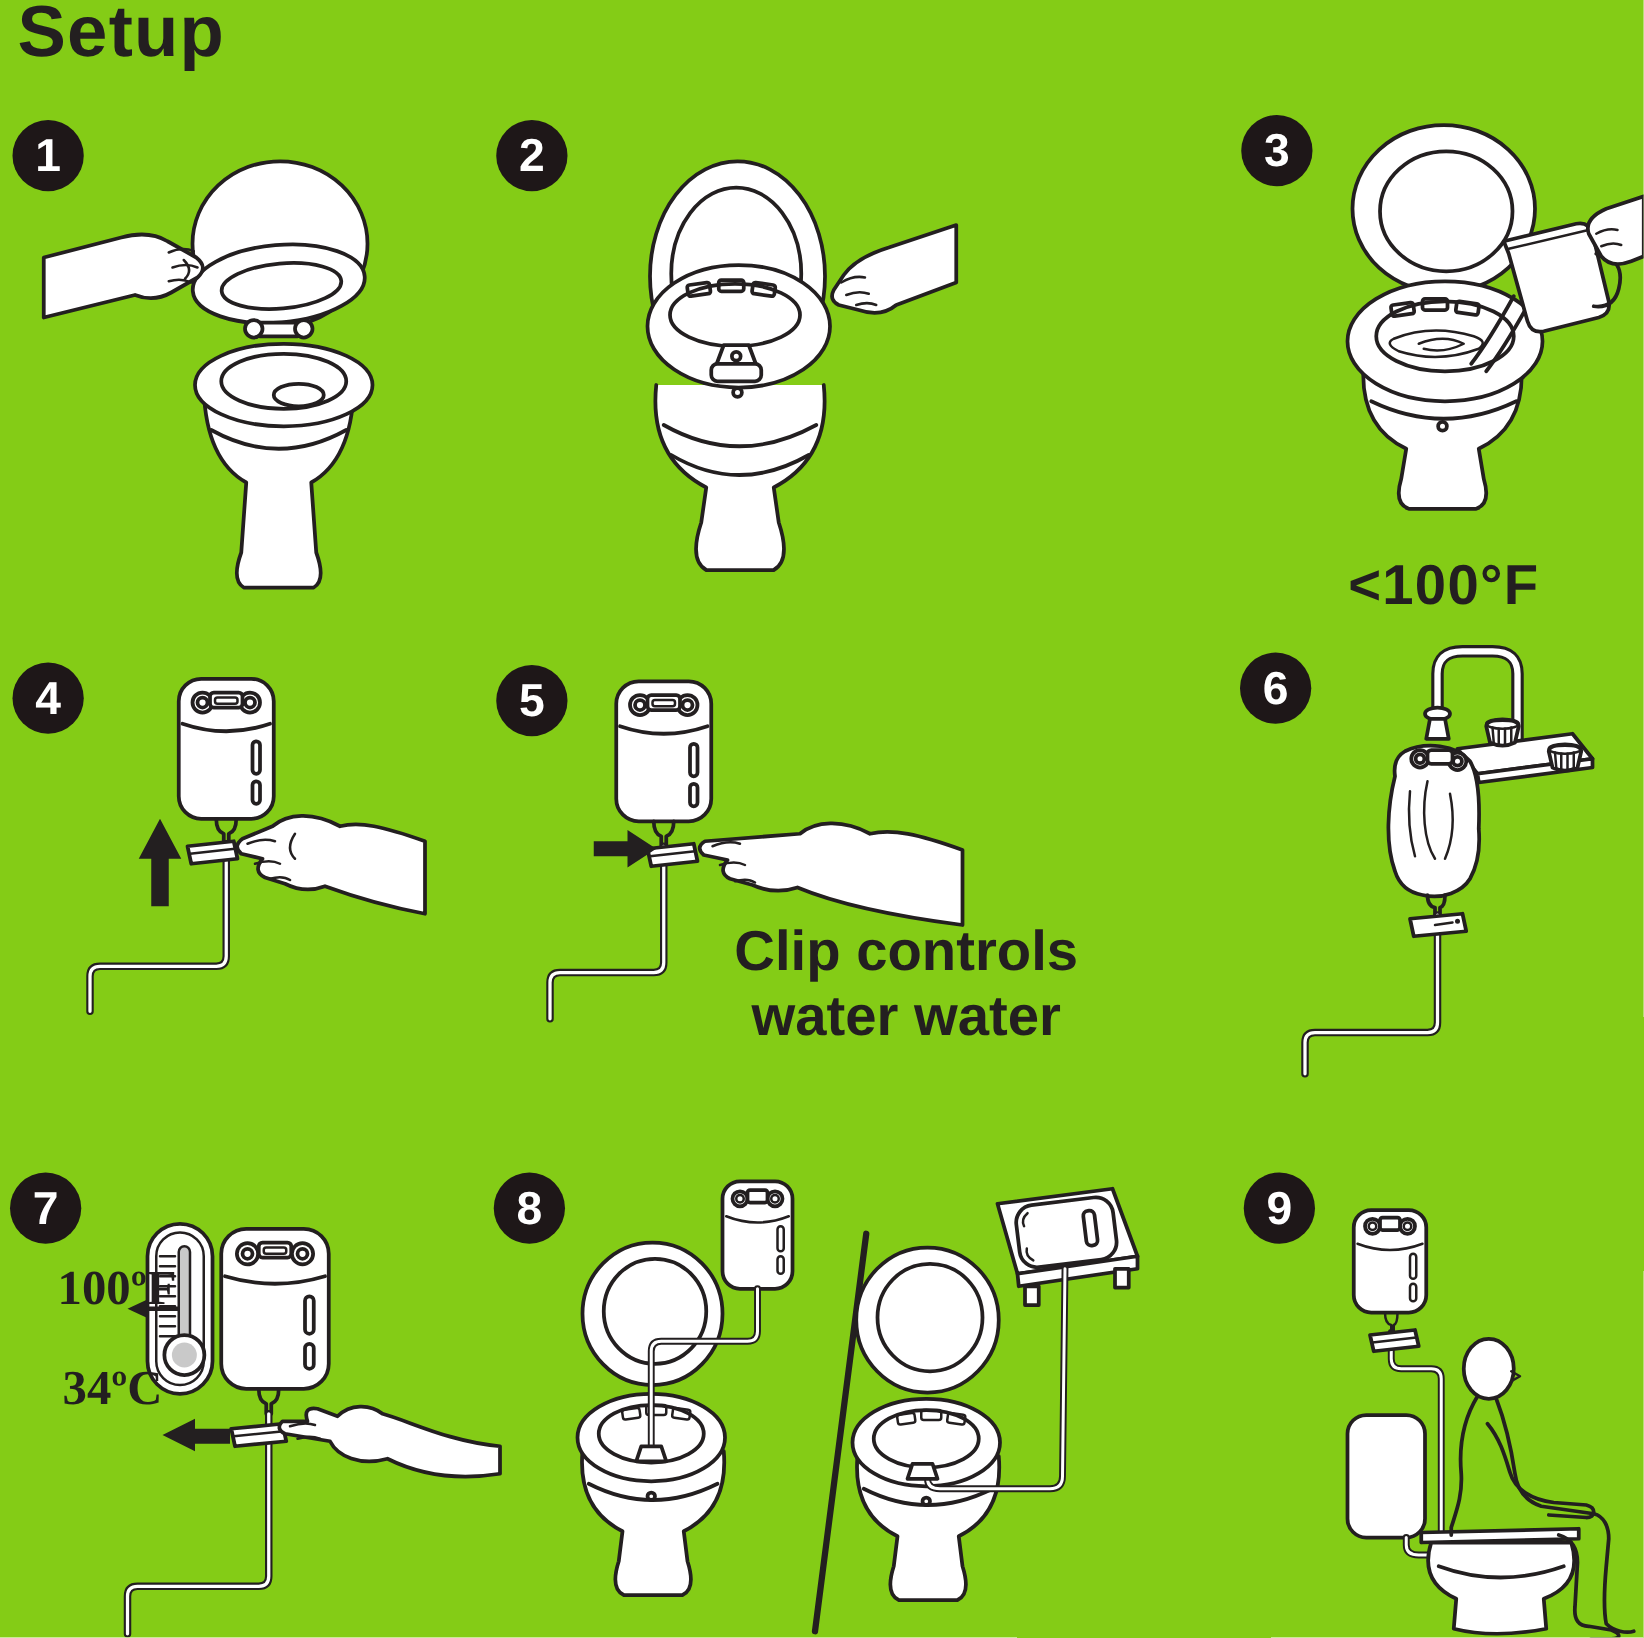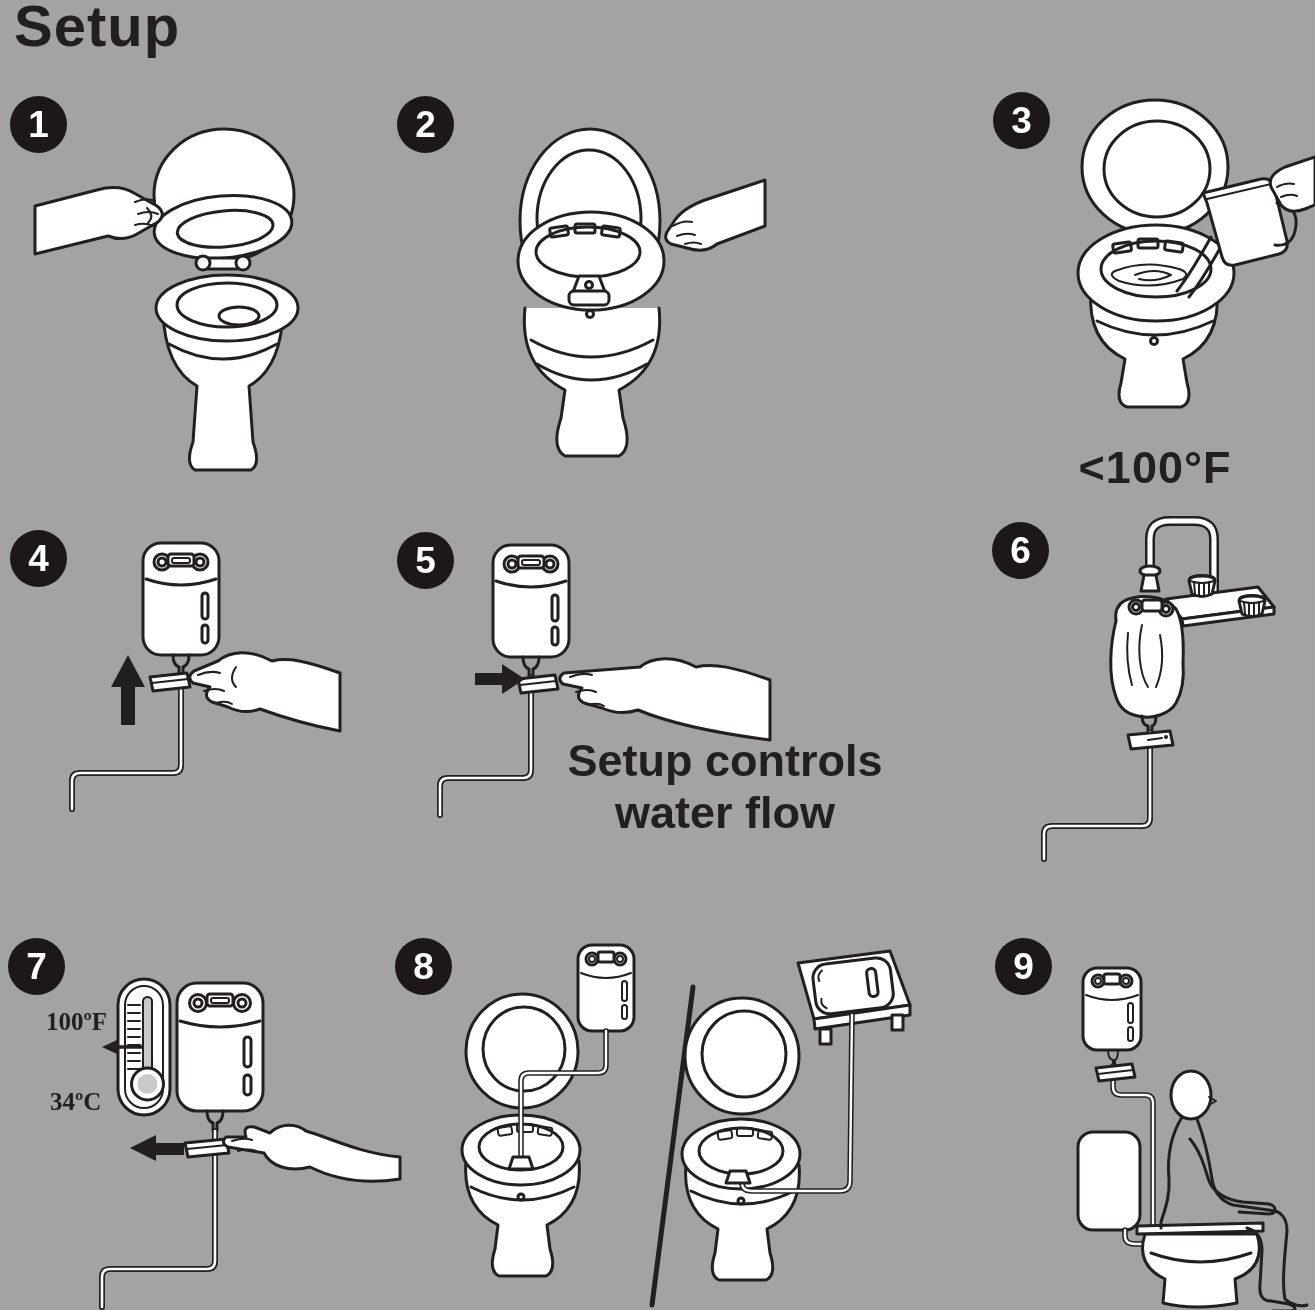--- a/index.html
+++ b/index.html
@@ -1,35 +1,35 @@
 <!DOCTYPE html>
 <html><head>
 <meta charset="utf-8">
 <style>
   * { margin:0; padding:0; box-sizing:border-box; }
   html,body { background:#ffffff; }
   .canvas {
-    position:relative; width:1315px; height:1310px; background:#a3a3a3;
+    position:relative; width:1315px; height:1310px; background:#84cc16;
     font-family:"Liberation Sans", sans-serif; color:#231f20; overflow:hidden;
   }
   .title {
     position:absolute; left:14px; top:-8px; font-size:58px; font-weight:700;
     letter-spacing:1px; color:#231f20;
   }
   .badge {
     position:absolute; width:57px; height:57px; border-radius:50%;
     background:#1e1718; color:#ffffff; display:flex; align-items:center;
     justify-content:center; font-size:37px; font-weight:700;
   }
   .caption { position:absolute; font-weight:700; color:#231f20; text-align:center; }
   .cap3 { left:1000px; top:412px; width:310px; font-size:45px; letter-spacing:1px;margin-top:30px; }
   .cap5 { left:545px; top:735px; width:360px; font-size:45px; line-height:1.16; }
   .temp-label {
     position:absolute; font-family:"Liberation Serif", serif; font-weight:700;
-    font-size:25px; color:#231f20;
+    font-size:39px; color:#231f20;
   }
   svg { position:absolute; overflow:visible; }
   .ln  { fill:none; stroke:#231f20; stroke-width:3; stroke-linecap:round; stroke-linejoin:round; }
   .lnw { fill:#ffffff; stroke:#231f20; stroke-width:3; stroke-linecap:round; stroke-linejoin:round; }
   .thin { stroke-width:2; }
   .tube-o { fill:none; stroke:#231f20; stroke-width:6; stroke-linecap:round; stroke-linejoin:round; }
   .tube-i { fill:none; stroke:#ffffff; stroke-width:2.6; stroke-linecap:round; stroke-linejoin:round; }
   .pipe-o { fill:none; stroke:#231f20; stroke-width:10; stroke-linecap:round; stroke-linejoin:round; }
   .pipe-i { fill:none; stroke:#ffffff; stroke-width:5; stroke-linecap:round; stroke-linejoin:round; }
   .solid { fill:#231f20; stroke:none; }
@@ -193,21 +193,21 @@
     <g>
       <path class="lnw" d="M 88 144 L 125 140 L 128 154 L 91 158 Z"></path>
       <path class="ln thin" d="M 90 150 L 126 146"></path>
     </g>
     <polygon class="solid" points="45,138 72,138 72,129 95,144 72,159 72,150 45,150"></polygon>
     <g>
       <path class="lnw" d="M 340 145 C 304 132 284 128 266 132 C 244 120 222 122 210 132 L 134 138 Q 126 143 133 149 L 152 153 Q 144 163 154 168 L 172 173 Q 190 181 208 175 C 232 185 270 196 340 205 Z"></path>
       <path class="ln thin" d="M 140 142 q 12 -5 22 -2 M 146 157 q 12 -4 20 0 M 158 170 q 10 -3 16 1"></path>
     </g>
   </svg>
-  <div class="caption cap5">Setup controls water flow</div>
+  <div class="caption cap5">Clip controls water water</div>
 
   <svg style="left:990px;top:513px" width="330" height="350" viewBox="0 0 330 350">
     <g>
       <path class="pipe-o" d="M 160 56 L 160 26 Q 160 8 180 8 L 204 8 Q 224 8 224 26 L 224 78"></path>
       <path class="pipe-i" d="M 160 56 L 160 26 Q 160 8 180 8 L 204 8 Q 224 8 224 26 L 224 78"></path>
       <ellipse class="lnw" cx="160" cy="58" rx="10" ry="5"></ellipse>
       <path class="lnw" d="M 154 62 L 151 78 L 169 78 L 166 62 Z"></path>
     </g>
     <g>
       <path class="lnw" d="M 176 86 L 268 74 L 284 94 L 192 106 Z"></path>

